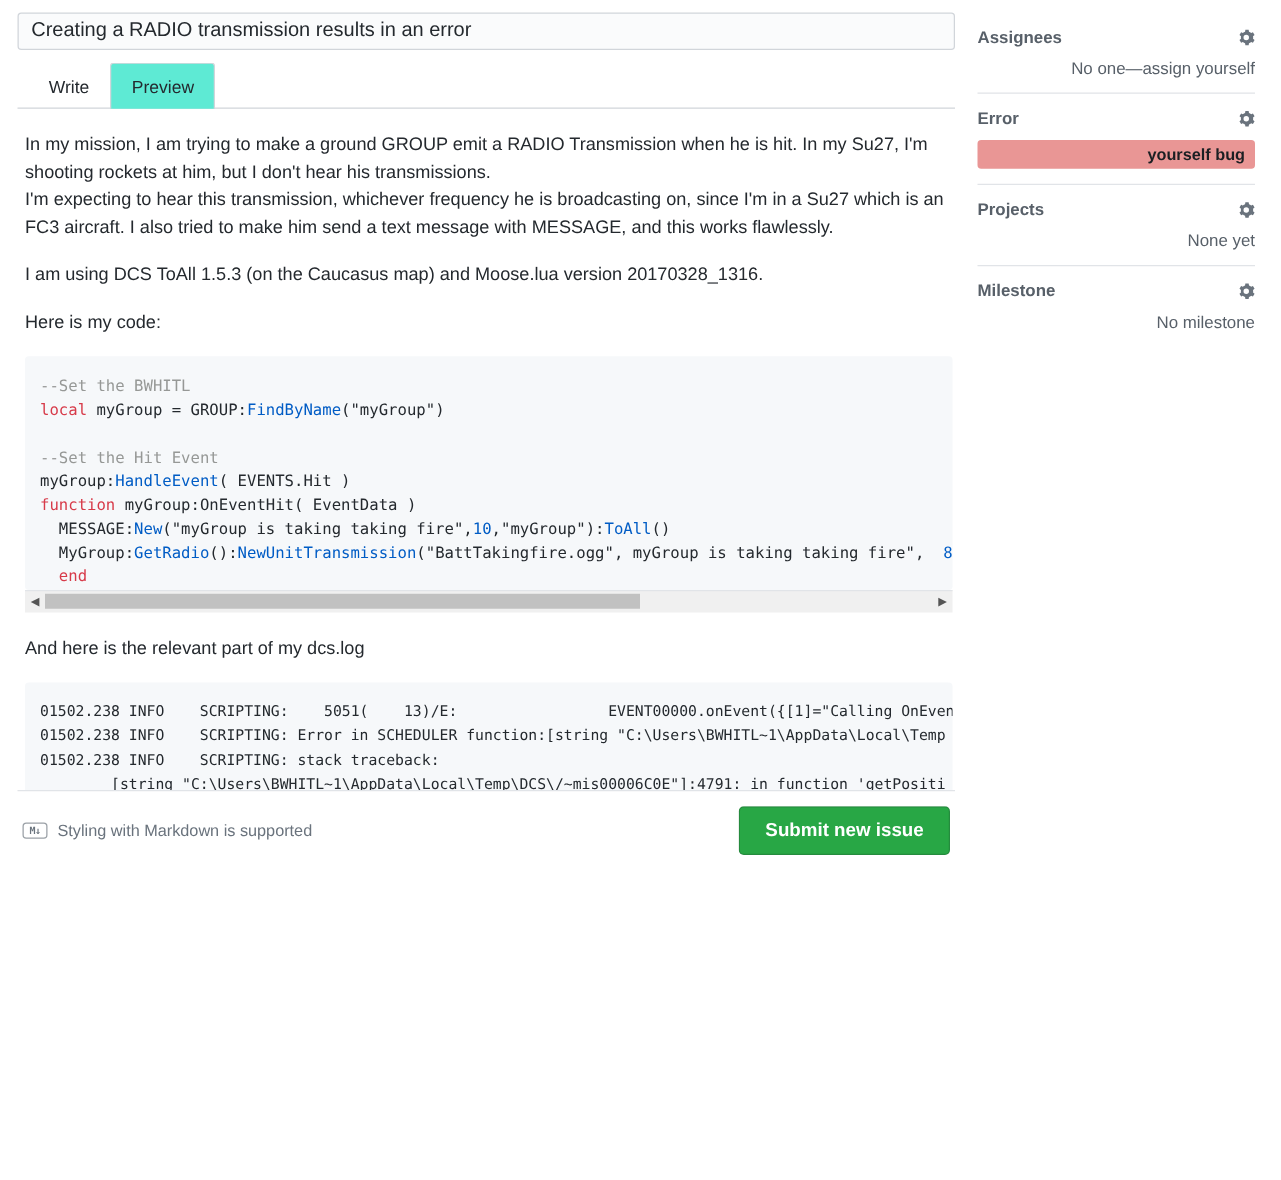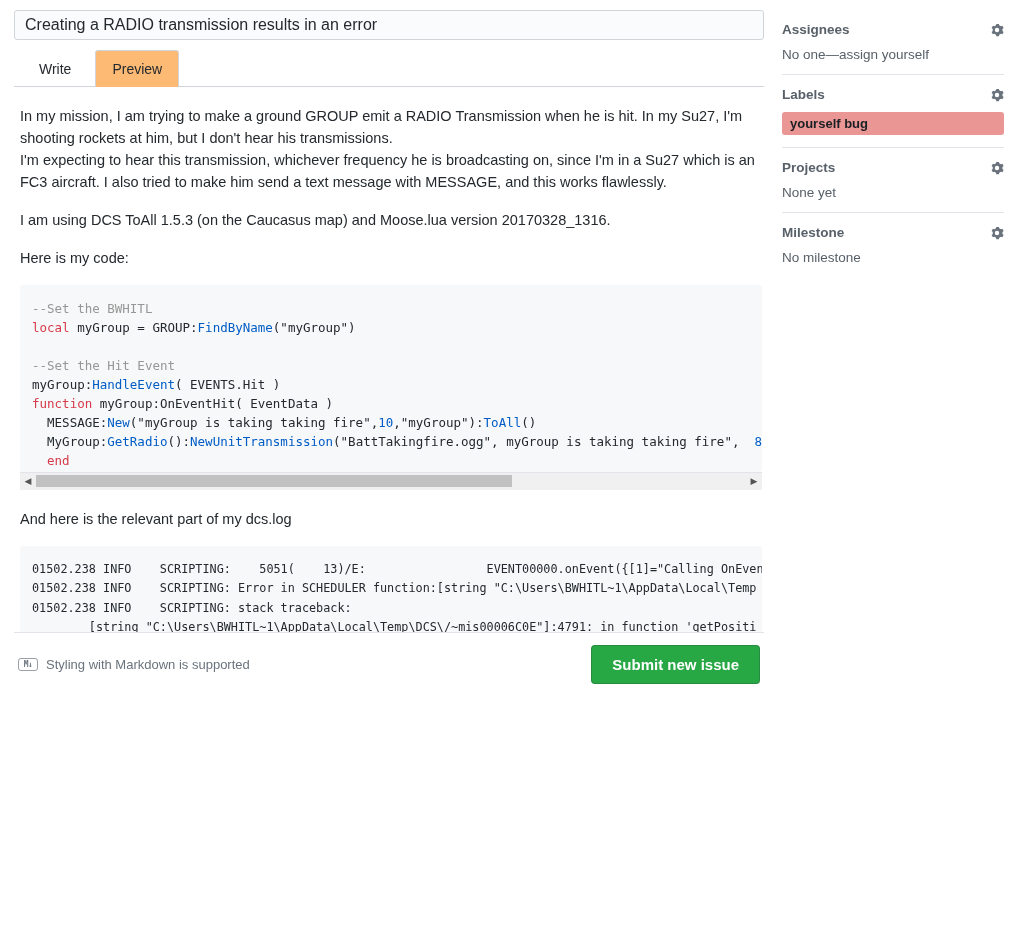--- a/index.html
+++ b/index.html
@@ -56,24 +56,23 @@
     border: 1px solid transparent;
     border-bottom: none;
     border-radius: 3px 3px 0 0;
     margin-bottom: -1px;
     color: #24292e;
     cursor: pointer;
     background: transparent;
     line-height: 18px;
   }
   .tab.active {
-    background: #fdba74;
+    background: #5eead4;
     border-color: #d1d5da;
     border-bottom-color: #ffffff;
-    margin-left: 7px;
   }
   
   .preview-body {
     padding: 18px 2px 0 6px;
     flex: 1 1 auto;
     overflow: hidden;
   }
   .para {
     font-size: 14.5px;
     line-height: 22px;
@@ -168,20 +167,21 @@
     font-weight: bold;
     padding: 10px 20px;
     cursor: pointer;
     font-family: "Liberation Sans", sans-serif;
   }
   
   .sidebar {
     width: 222px;
     flex: 0 0 222px;
     padding-top: 12px;
+    text-align: right;
   }
   .side-section {
     border-bottom: 1px solid #e1e4e8;
     padding: 0 0 12px 0;
     margin-bottom: 12px;
   }
   .side-section:last-child { border-bottom: none; }
   .side-head {
     display: flex;
     align-items: center;
@@ -300,21 +300,21 @@
           <svg width="14" height="14" viewBox="0 0 16 16" fill="#6a737d">
               <path d="M8 10.5a2.5 2.5 0 1 1 0-5 2.5 2.5 0 0 1 0 5zm6.3-2.5c0-.4 0-.8-.1-1.2l1.4-1-1.5-2.6-1.6.6c-.6-.5-1.3-.9-2-1.1L10.2 1H7.2l-.3 1.7c-.7.2-1.4.6-2 1.1l-1.6-.6L1.8 5.8l1.4 1c-.1.4-.1.8-.1 1.2s0 .8.1 1.2l-1.4 1 1.5 2.6 1.6-.6c.6.5 1.3.9 2 1.1l.3 1.7h3l.3-1.7c.7-.2 1.4-.6 2-1.1l1.6.6 1.5-2.6-1.4-1c.1-.4.1-.8.1-1.2z"></path>
             </svg>
         </span>
       </div>
       <div class="side-body">No one—assign yourself</div>
     </div>
 
     <div class="side-section">
       <div class="side-head">
-        <span>Labels</span>
+        <span>Error</span>
         <span class="gear">
           <svg width="14" height="14" viewBox="0 0 16 16" fill="#6a737d">
               <path d="M8 10.5a2.5 2.5 0 1 1 0-5 2.5 2.5 0 0 1 0 5zm6.3-2.5c0-.4 0-.8-.1-1.2l1.4-1-1.5-2.6-1.6.6c-.6-.5-1.3-.9-2-1.1L10.2 1H7.2l-.3 1.7c-.7.2-1.4.6-2 1.1l-1.6-.6L1.8 5.8l1.4 1c-.1.4-.1.8-.1 1.2s0 .8.1 1.2l-1.4 1 1.5 2.6 1.6-.6c.6.5 1.3.9 2 1.1l.3 1.7h3l.3-1.7c.7-.2 1.4-.6 2-1.1l1.6.6 1.5-2.6-1.4-1c.1-.4.1-.8.1-1.2z"></path>
             </svg>
         </span>
       </div>
       <span class="label-chip">yourself bug</span>
     </div>
 
     <div class="side-section">

